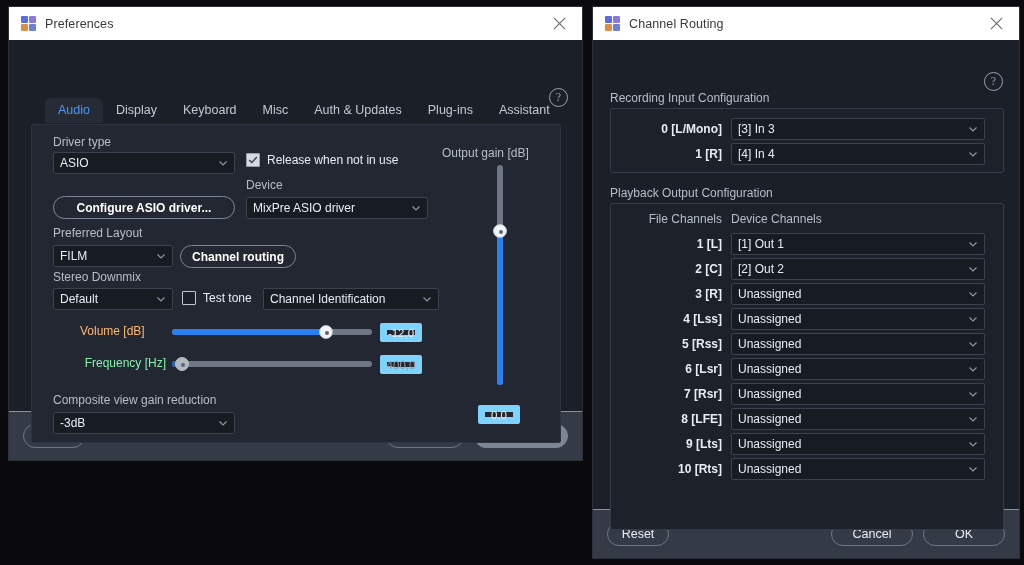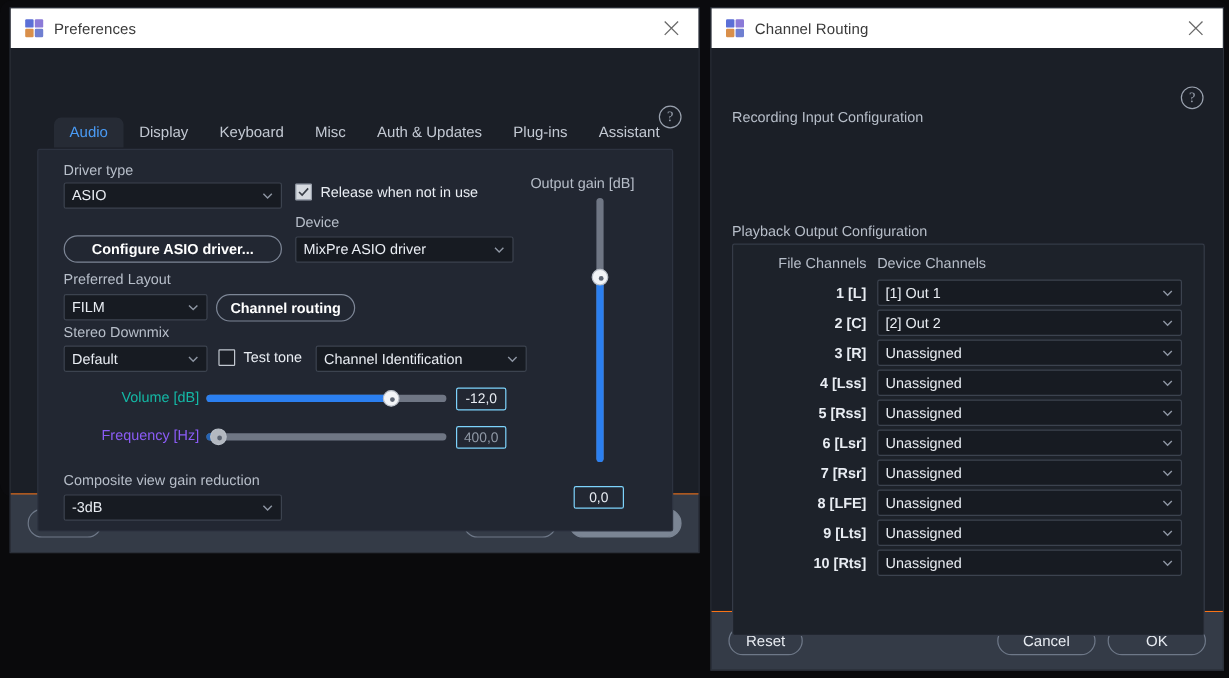--- a/index.html
+++ b/index.html
@@ -46,21 +46,21 @@
   #prefs .body { padding: 0; }
 
   .tabs { position: absolute; left: 36px; top: 58px; display: flex; align-items: flex-end; gap: 0; }
   .tab { padding: 5px 13px 6px; font-size: 12.5px; color: #c3c9d3; border-radius: 6px 6px 0 0; }
   .tab.active { color: #4a9bf5; background: #262b35; }
 
   .panel { position: absolute; left: 22px; top: 84px; width: 530px; height: 319px;
            background: #222732; border: 1px solid #2d3340; border-radius: 2px; }
 
   .lbl { font-size: 12px; color: #b7bec9; }
-  .lbl.dim { color: #8b5cf6; }
+  .lbl.dim { color: #86efac; }
 
   .select { background: #171b22; border: 1px solid #3c434f; border-radius: 2px;
             height: 22px; display: flex; align-items: center; padding: 0 6px;
             font-size: 12px; color: #e9edf3; position: relative; }
   .select .caret { margin-left: auto; width: 10px; height: 10px; }
   .select .caret svg { width: 10px; height: 10px; display: block; }
 
   .pillbtn { border: 1px solid #7d8696; border-radius: 12px; height: 23px; display: flex;
              align-items: center; justify-content: center; font-size: 12px; color: #ffffff;
              font-weight: bold; }
@@ -76,21 +76,21 @@
                     background: #6f7684; border-radius: 3px; }
   .hslider .fill { position: absolute; top: 4px; left: 0; height: 6px; background: #2b7ff0;
                    border-radius: 3px; }
   .hslider .knob { position: absolute; top: 0; width: 14px; height: 14px; border-radius: 50%;
                    background: #f2f4f7; border: 1px solid #b9bfc8; }
   .hslider .knob::after { content: ''; position: absolute; left: 5px; top: 5px; width: 4px;
                           height: 4px; border-radius: 50%; background: #5c6472; }
   .hslider.disabled .fill { background: #2463b4; }
   .hslider.disabled .knob { background: #b3b8c0; }
 
-  .numbox { border: 1px solid #7dd3fc; border-radius: 2px; height: 19px; display: flex;
+  .numbox { border: 7px solid #7dd3fc; border-radius: 2px; height: 19px; display: flex;
             align-items: center; justify-content: center; font-size: 11.5px; color: #e9edf3;
             background: transparent; }
   .numbox.dim { color: #9099a6; }
 
   .vslider { position: relative; width: 14px; }
   .vslider .track { position: absolute; left: 4px; top: 0; bottom: 0; width: 6px;
                     background: #6f7684; border-radius: 3px; }
   .vslider .fill { position: absolute; left: 4px; bottom: 0; width: 6px; background: #2b7ff0;
                    border-radius: 3px; }
   .vslider .knob { position: absolute; left: 0; width: 14px; height: 14px; border-radius: 50%;
@@ -214,21 +214,21 @@
 
         <div class="select" style="position:absolute; left:231px; top:163px; width:176px;">
           <span>Channel Identification</span>
           <span class="caret">
             <svg viewBox="0 0 10 10">
                 <path d="M1.5 3.5 L5 7 L8.5 3.5" stroke="#8e96a3" stroke-width="1.2" fill="none"></path>
               </svg>
           </span>
         </div>
 
-        <div class="lbl" style="position:absolute; left:48px; top:199px; width:86px; text-align:right; color:#14b8a6;">Volume [dB]</div>
+        <div class="lbl" style="position:absolute; left:48px; top:199px; width:86px; text-align:left; color:#fdba74;">Volume [dB]</div>
         <div class="hslider" style="position:absolute; left:140px; top:200px; width:200px;">
           <div class="track"></div>
           <div class="fill" id="vol-fill" style="width: 154px;"></div>
           <div class="knob" id="vol-knob" style="left: 147px;"></div>
         </div>
         <div class="numbox" style="position:absolute; left:348px; top:198px; width:42px;">-12,0</div>
 
         <div class="lbl dim" style="position:absolute; left:48px; top:231px; width:86px; text-align:right;">Frequency [Hz]</div>
         <div class="hslider disabled" style="position:absolute; left:140px; top:232px; width:200px;">
           <div class="track"></div>
@@ -280,20 +280,46 @@
             <path d="M1 1 L13 13 M13 1 L1 13" stroke="#6b6b6b" stroke-width="1.2" fill="none"></path>
           </svg>
       </span>
     </div>
 
     <div class="body">
 
       <div style="position:absolute; right:16px; top:32px;" class="help-icon">?</div>
 
       <div class="grouplabel" style="left:17px; top:51px;">Recording Input Configuration</div>
+      <div class="group" style="left:17px; top:68px; width:394px; height:65px; padding:9px 18px 0 8px;">
+        <div id="recording-rows">
+            <div class="routerow">
+    <span class="rlabel">0 [L/Mono]</span>
+    <span class="select">
+      <span>[3] In 3</span>
+                <span class="caret">
+  <svg viewBox="0 0 10 10">
+                    <path d="M1.5 3.5 L5 7 L8.5 3.5" stroke="#8e96a3" stroke-width="1.2" fill="none"></path>
+                  </svg>
+                </span>
+    </span>
+            </div>
+            <div class="routerow">
+    <span class="rlabel">1 [R]</span>
+    <span class="select">
+      <span>[4] In 4</span>
+                <span class="caret">
+  <svg viewBox="0 0 10 10">
+                    <path d="M1.5 3.5 L5 7 L8.5 3.5" stroke="#8e96a3" stroke-width="1.2" fill="none"></path>
+                  </svg>
+                </span>
+    </span>
+            </div>
+          </div>
+      </div>
 
       <div class="grouplabel" style="left:17px; top:146px;">Playback Output Configuration</div>
       <div class="group" style="left:17px; top:163px; width:394px; height:327px; padding:8px 18px 0 8px;">
         <div class="colhead">
           <span style="width:112px; text-align:right; padding-right:9px;">File Channels</span>
           <span>Device Channels</span>
         </div>
         <div style="height:7px;"></div>
         <div id="playback-rows">
             <div class="routerow">

